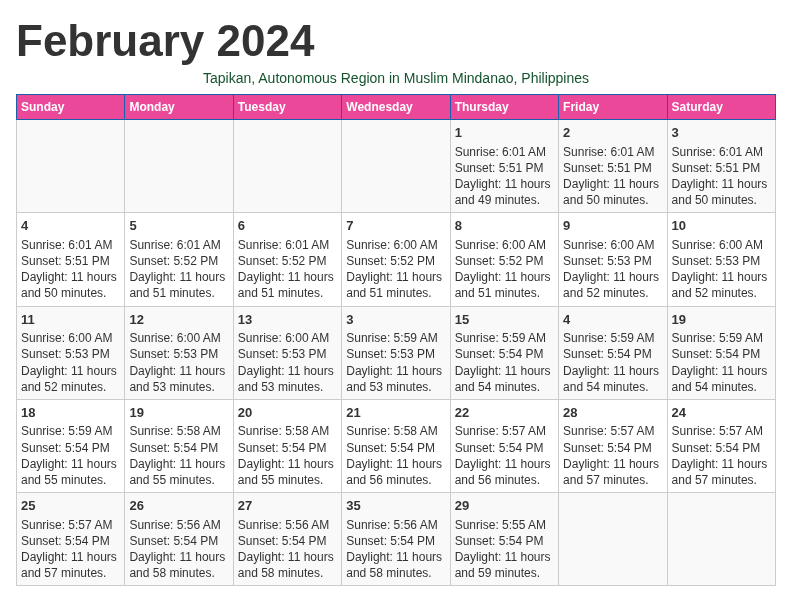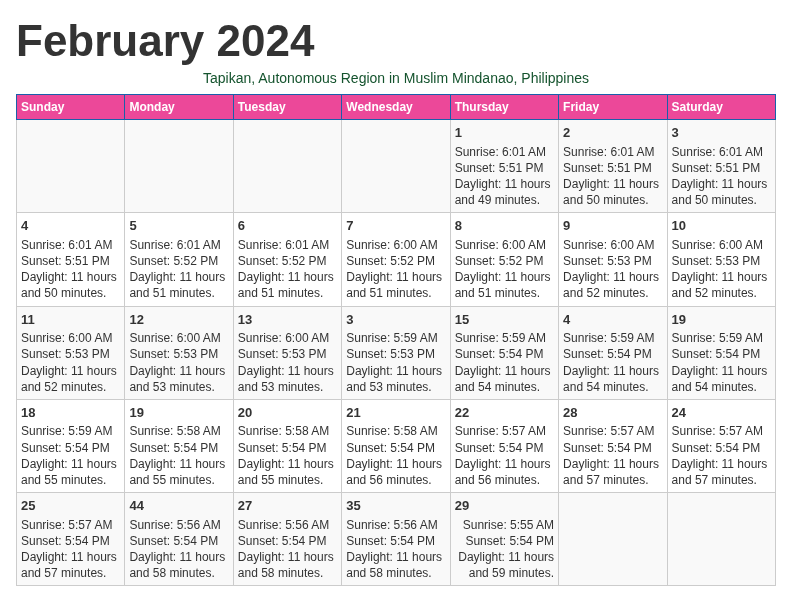--- a/index.html
+++ b/index.html
@@ -253,40 +253,40 @@
         </td>
       </tr>
       <tr>
         <td>
           <span class="day-num">25</span>
           <div class="day-info" style="white-space: pre-line;">Sunrise: 5:57 AM
 Sunset: 5:54 PM
 Daylight: 11 hours and 57 minutes.</div>
         </td>
         <td>
-          <span class="day-num">44</span>
+          <span class="day-num">26</span>
           <div class="day-info" style="white-space: pre-line;">Sunrise: 5:56 AM
 Sunset: 5:54 PM
 Daylight: 11 hours and 58 minutes.</div>
         </td>
         <td>
           <span class="day-num">27</span>
           <div class="day-info" style="white-space: pre-line;">Sunrise: 5:56 AM
 Sunset: 5:54 PM
 Daylight: 11 hours and 58 minutes.</div>
         </td>
         <td>
           <span class="day-num">35</span>
           <div class="day-info" style="white-space: pre-line;">Sunrise: 5:56 AM
 Sunset: 5:54 PM
 Daylight: 11 hours and 58 minutes.</div>
         </td>
         <td>
           <span class="day-num">29</span>
-          <div class="day-info" style="white-space: pre-line; text-align: right;">Sunrise: 5:55 AM
+          <div class="day-info" style="white-space: pre-line;">Sunrise: 5:55 AM
 Sunset: 5:54 PM
 Daylight: 11 hours and 59 minutes.</div>
         </td>
         <td class="empty"></td>
         <td class="empty"></td>
       </tr>
     </tbody>
 </table>
 
 </body></html>

